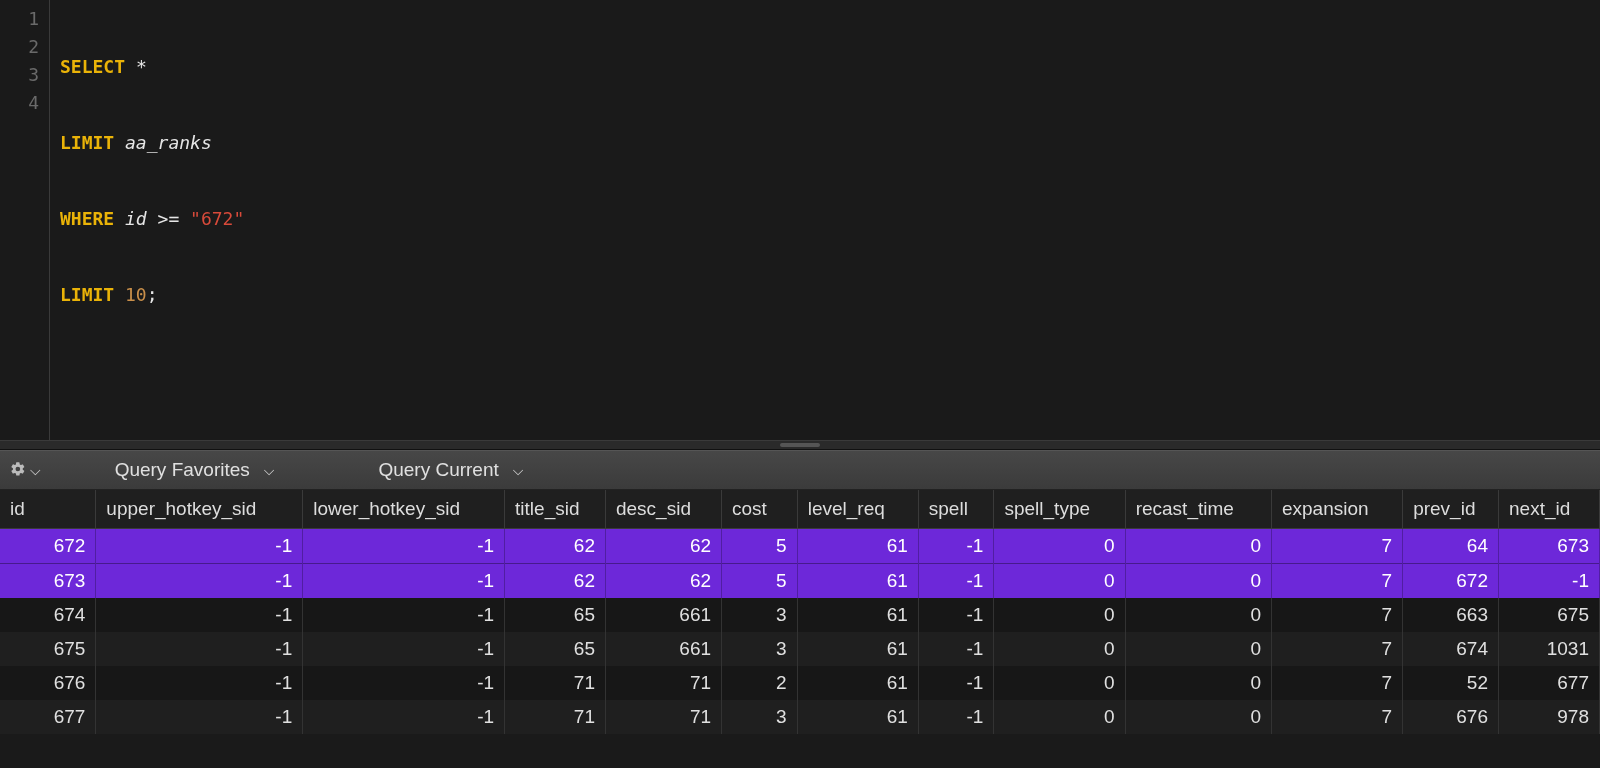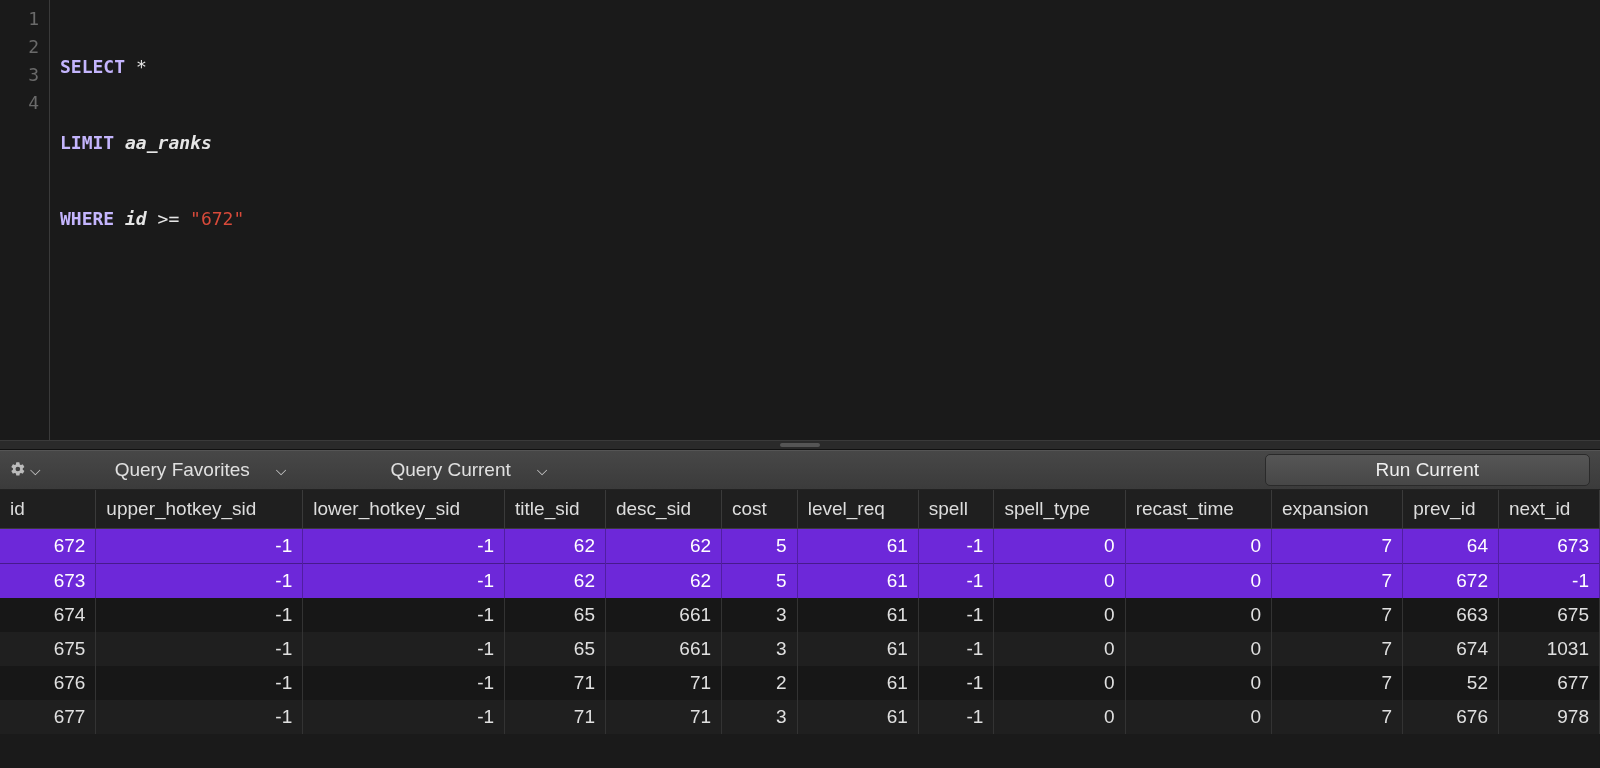--- a/index.html
+++ b/index.html
@@ -31,22 +31,22 @@
   .gutter div { padding: 3px 10px 3px 0; line-height: 24px; height: 28px; }
   .code {
     flex: 1;
     padding: 4px 10px;
     font-family: "SF Mono", ui-monospace, Menlo, Consolas, monospace;
     font-size: 18px;
     white-space: pre;
     line-height: 24px;
   }
   .code .line { height: 28px; padding-top: 3px; }
-  .kw { color: #c4b5fd; font-weight: 600; }
-  .ident { color: #e6e6e6; font-style: italic; font-weight: 700; }
+  .kw { color: #eab308; font-weight: 600; }
+  .ident { color: #e6e6e6; font-style: italic; font-weight: 400; }
   .op { color: #e6e6e6; }
   .str { color: #d84a3a; }
   .num { color: #c98f4a; }
   .star { color: #e6e6e6; }
   .punct { color: #e6e6e6; }
 
   .divider {
     height: 10px;
     background: #2a2a2a;
     border-top: 1px solid #3a3a3a;
@@ -81,21 +81,21 @@
     display: inline-flex;
     align-items: center;
     gap: 4px;
     color: #bbb;
     font-size: 15px;
     cursor: pointer;
   }
   .dropdown {
     display: inline-flex;
     align-items: center;
-    gap: 26px;
+    gap: 14px;
     padding: 2px 10px;
     cursor: pointer;
     color: #e0e0e0;
   }
   .chev {
     display: inline-block;
     font-size: 14px;
     color: #ccc;
   }
   .spacer-180 { width: 60px; }
@@ -155,20 +155,21 @@
   <div class="gutter">
     <div>1</div>
     <div>2</div>
     <div>3</div>
     <div>4</div>
   </div>
   <div class="code">
     <div class="line"><span class="kw">SELECT</span> <span class="star">*</span></div>
     <div class="line"><span class="kw">LIMIT</span> <span class="ident">aa_ranks</span></div>
     <div class="line"><span class="kw">WHERE</span> <span class="ident">id</span> <span class="op">&gt;=</span> <span class="str">"672"</span></div>
+    <div class="line"><span class="kw">LIMIT</span> <span class="num">10</span><span class="punct">;</span></div>
   </div>
 </div>
 
 <div class="divider"></div>
 
 <div class="toolbar">
   <span class="gear">
     <span>
       <svg width="16" height="16" viewBox="0 0 24 24" fill="#bbb">
           <path d="M19.14,12.94a7.14,7.14,0,0,0,.05-.94,7.14,7.14,0,0,0-.05-.94l2.11-1.65a.5.5,0,0,0,.12-.64l-2-3.46a.5.5,0,0,0-.61-.22l-2.49,1a7,7,0,0,0-1.63-.94l-.38-2.65A.5.5,0,0,0,13.77,2H9.77a.5.5,0,0,0-.49.42L8.9,5.07a7,7,0,0,0-1.63.94l-2.49-1a.5.5,0,0,0-.61.22l-2,3.46a.5.5,0,0,0,.12.64L4.4,11.06a7.14,7.14,0,0,0-.05.94,7.14,7.14,0,0,0,.05.94L2.29,14.59a.5.5,0,0,0-.12.64l2,3.46a.5.5,0,0,0,.61.22l2.49-1a7,7,0,0,0,1.63.94l.38,2.65a.5.5,0,0,0,.49.42h4a.5.5,0,0,0,.49-.42l.38-2.65a7,7,0,0,0,1.63-.94l2.49,1a.5.5,0,0,0,.61-.22l2-3.46a.5.5,0,0,0-.12-.64ZM11.77,15.5A3.5,3.5,0,1,1,15.27,12,3.5,3.5,0,0,1,11.77,15.5Z"></path>
@@ -180,21 +181,20 @@
   <span class="dropdown">
     <span>Query Favorites</span>
     <span class="chev">⌵</span>
   </span>
   <span class="spacer-180"></span>
   <span class="dropdown">
     <span>Query Current</span>
     <span class="chev">⌵</span>
   </span>
   <span class="flex-spacer"></span>
-  <button class="run-btn">Run Current</button>
 </div>
 
 <div class="results">
   <table>
     <thead>
       <tr id="header-row">
           <th class="c0">id</th>
           <th class="c1">upper_hotkey_sid</th>
           <th class="c2">lower_hotkey_sid</th>
           <th class="c3">title_sid</th>

